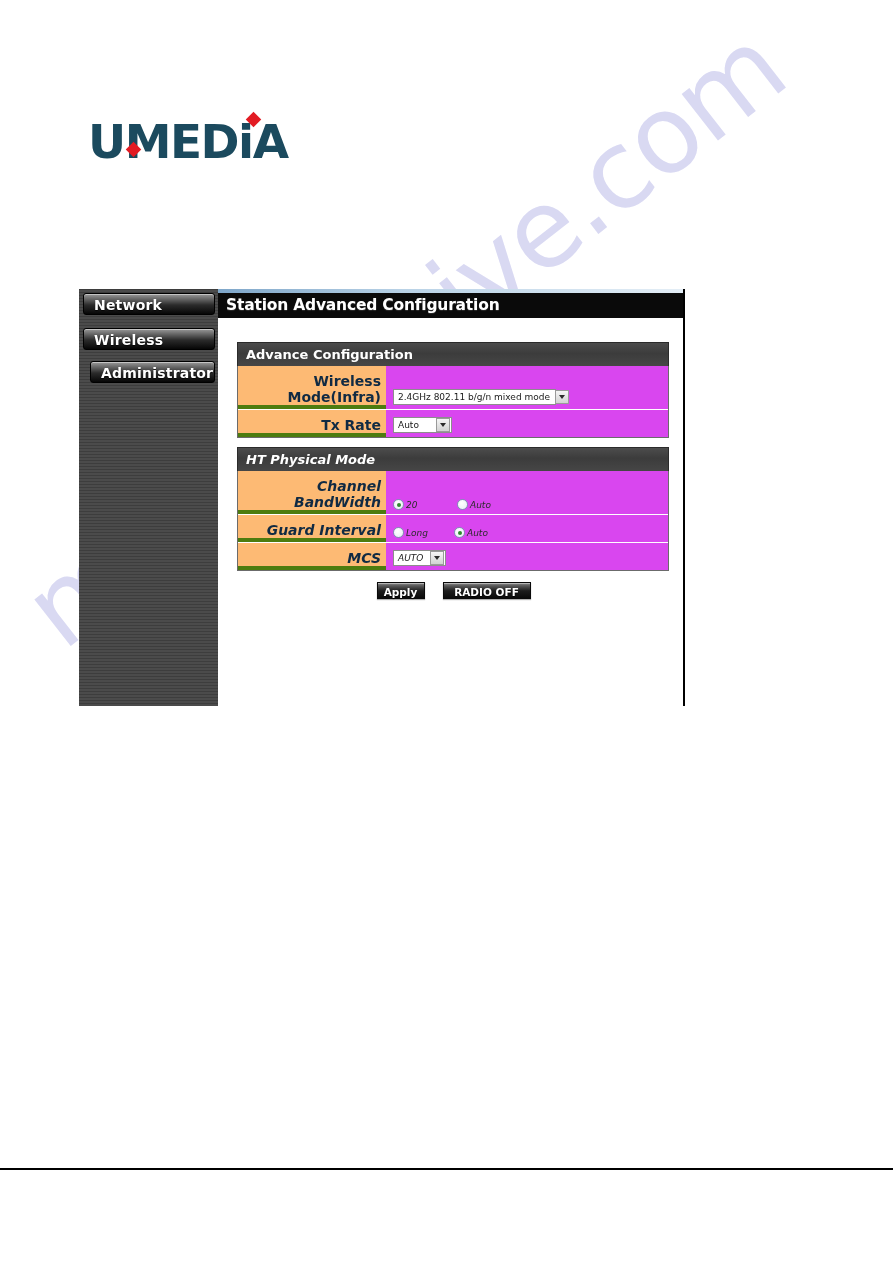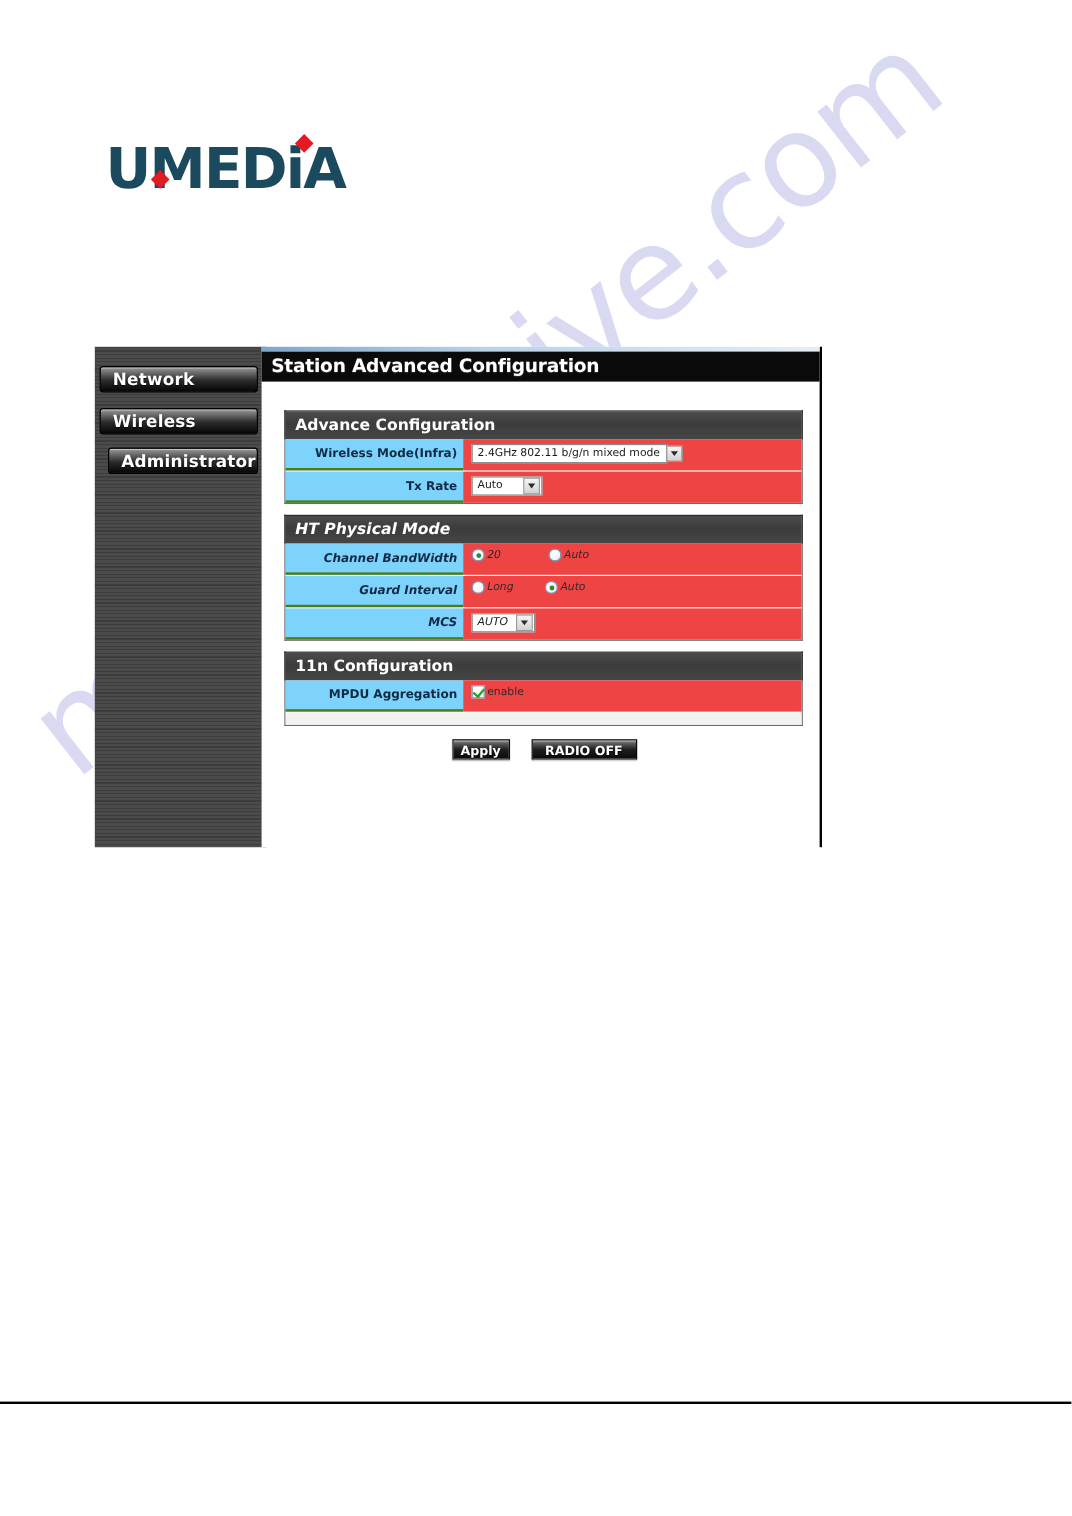--- a/index.html
+++ b/index.html
@@ -110,21 +110,21 @@
     color: #ffffff;
     font-size: 14px;
     font-weight: 700;
     padding-left: 10px;
     box-sizing: border-box;
     letter-spacing: .2px;
     text-shadow: 0 1px 1px rgba(0,0,0,.8);
     font-family: "DejaVu Sans", sans-serif;
     cursor: pointer;
   }
-  #nav-network { margin-top: 16px; }
+  #nav-network { margin-top: 4px; }
   #nav-wireless { margin-top: 13px; }
   #nav-administrator { margin-top: 11px; margin-left: 11px; }
 
   .nav-list {
     list-style: none;
     margin: 8px 0 0 0;
     padding: 0 0 7px 0;
     border-bottom: 1px solid #8f8f8f;
     margin-left: 4px;
     margin-right: 6px;
@@ -214,37 +214,37 @@
   .cfg-row {
     display: flex;
     align-items: stretch;
     min-height: 26px;
     border-bottom: 1px solid #ffffff;
   }
   .cfg-row:last-child { border-bottom: none; }
   .cfg-label {
     width: 148px;
     flex: 0 0 148px;
-    background: #7dd3fc;
+    background: #fdba74;
     color: #102a43;
-    font-size: 10px;
+    font-size: 14px;
     font-weight: 700;
     font-family: "DejaVu Sans", sans-serif;
     text-align: right;
     padding: 7px 5px 0 0;
     box-sizing: border-box;
-    border-bottom: 2px solid #4d7c0f;
+    border-bottom: 4px solid #4d7c0f;
   }
   .cfg-val {
     flex: 1;
-    background: #ef4444;
+    background: #d946ef;
     padding: 4px 0 4px 7px;
     box-sizing: border-box;
     display: flex;
-    align-items: flex-start;
+    align-items: flex-end;
   }
   .cfg-pad { height: 10px; background:#f2f2f0; }
 
   
   .sel {
     display: inline-flex;
     align-items: center;
     height: 16px;
     border: 1px solid #8d8d8d;
     background: #ffffff;
@@ -480,34 +480,20 @@
         <div class="cfg-label">MCS</div>
         <div class="cfg-val">
           <span class="sel" id="sel-mcs">
             <span class="sel-text">AUTO</span>
             <span class="sel-arrow"></span>
           </span>
         </div>
       </div>
     </div>
 
-    <div class="cfg-block" id="block-11n">
-      <div class="cfg-head">11n Configuration</div>
-
-      <div class="cfg-row">
-        <div class="cfg-label">MPDU Aggregation</div>
-        <div class="cfg-val">
-          <span class="check-item on">
-            <span class="check-box"></span>
-            <span>enable</span>
-          </span>
-        </div>
-      </div>
-      <div class="cfg-pad"></div>
-    </div>
 
     <div id="btn-row">
       <div class="gbtn" id="btn-apply">Apply</div>
       <div class="gbtn" id="btn-radio-off">RADIO OFF</div>
     </div>
 
   </div>
 </div>
 
 <div id="bottom-rule"></div>

